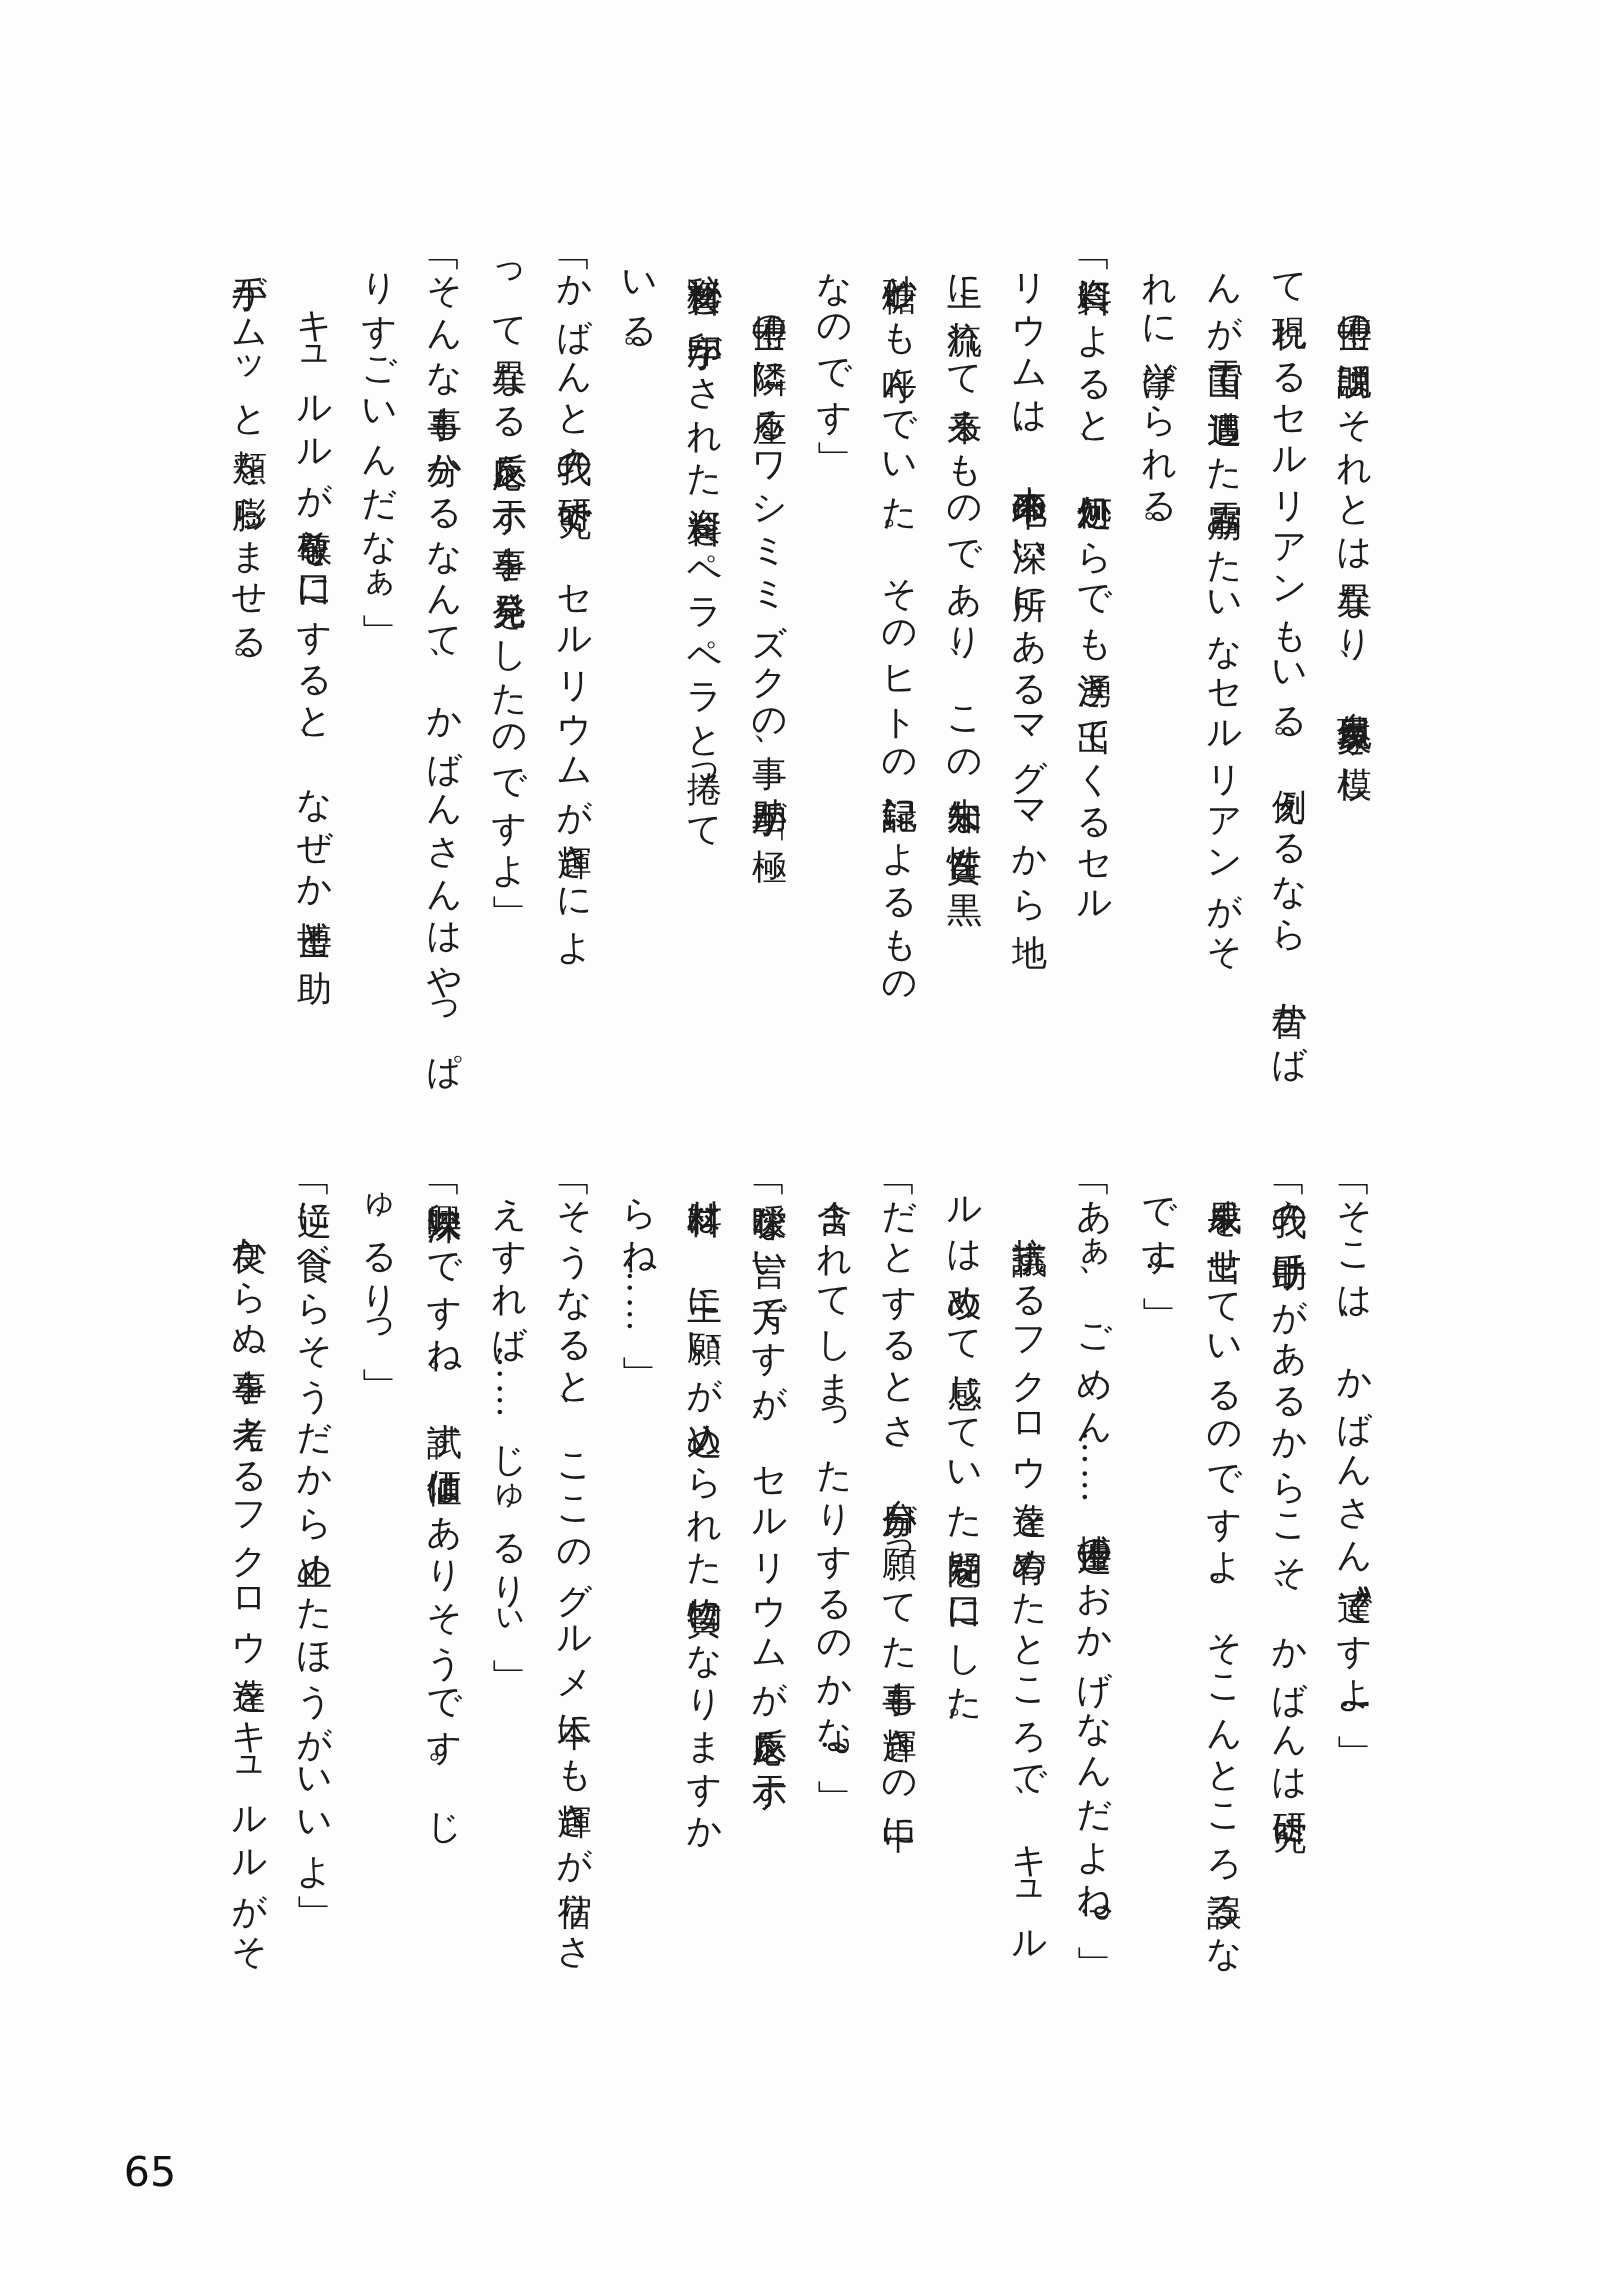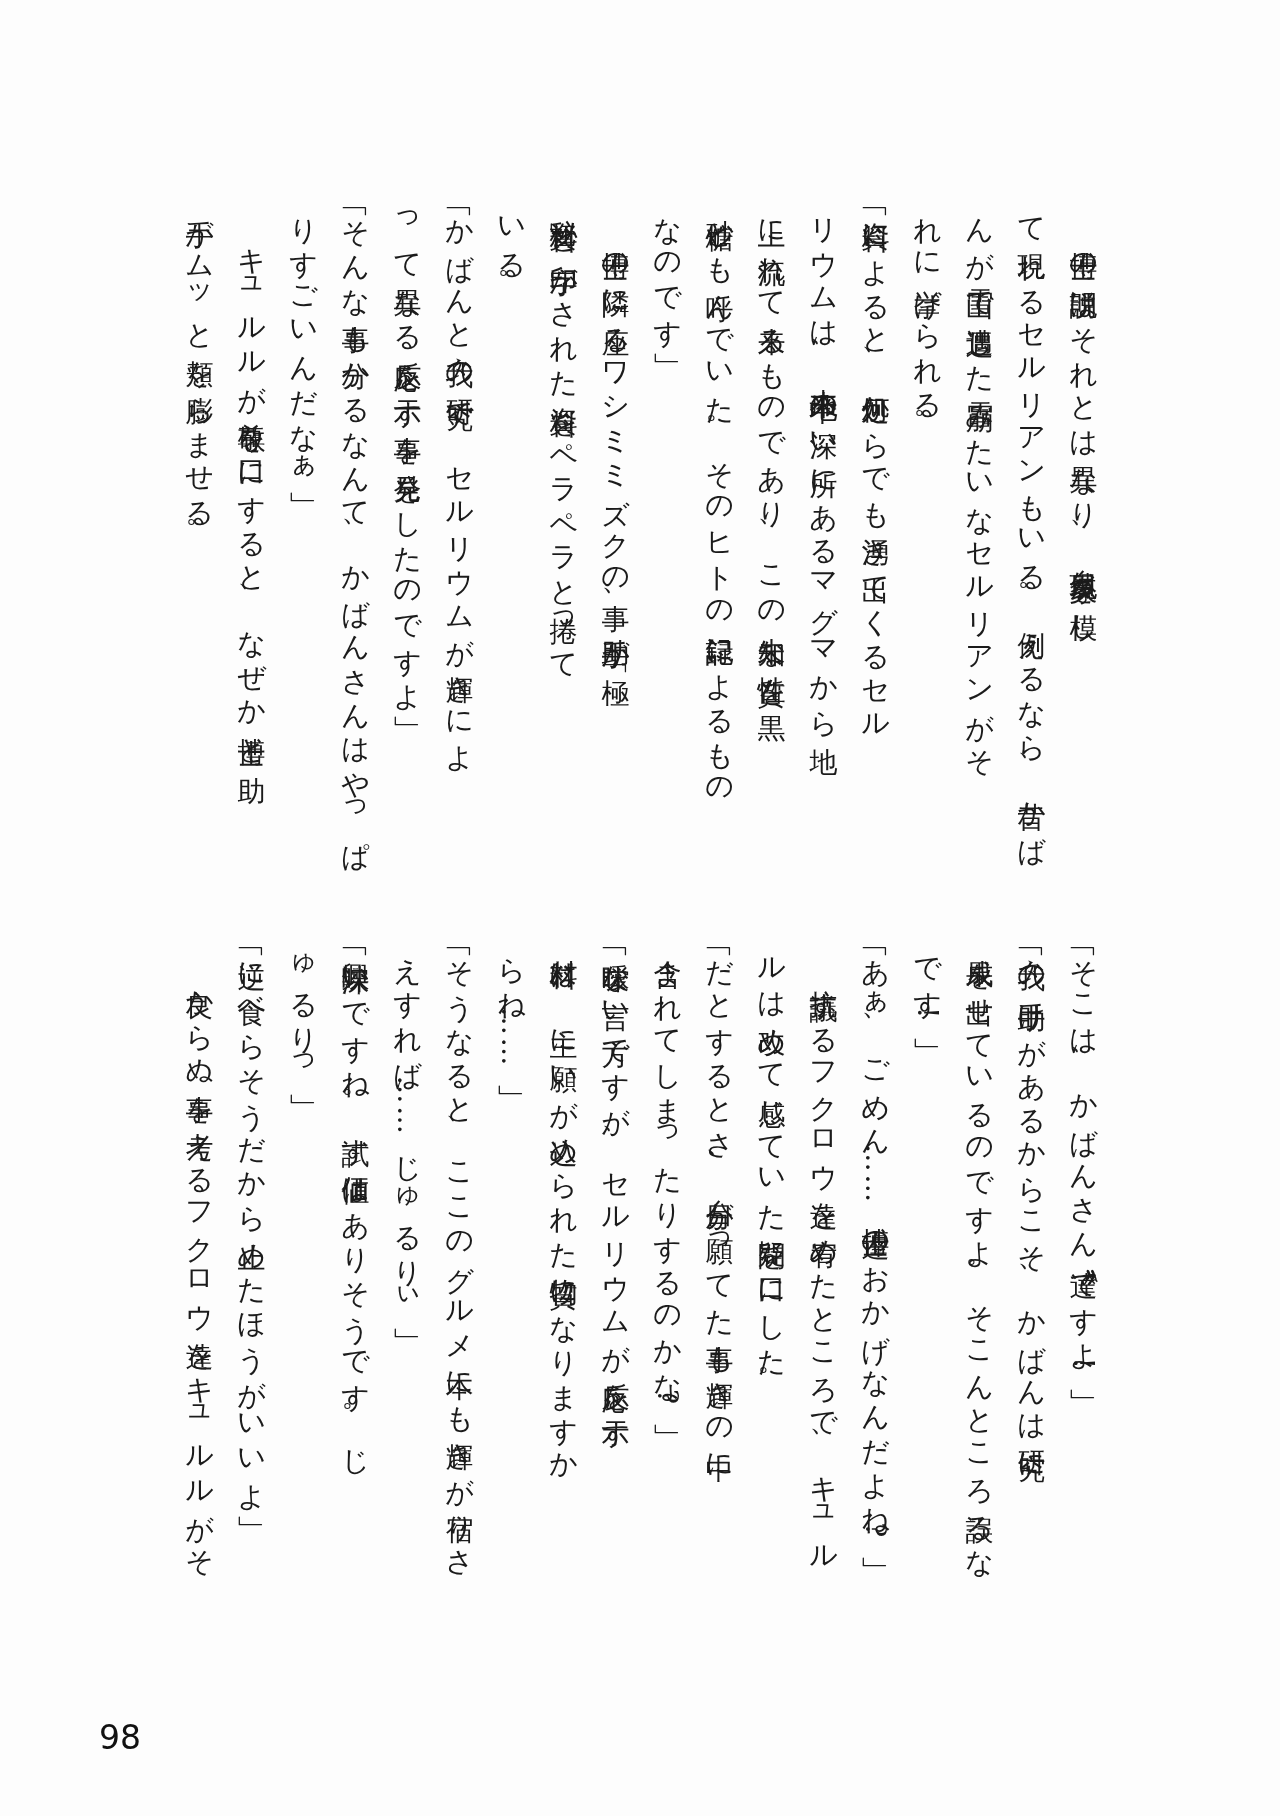--- a/index.html
+++ b/index.html
@@ -88,15 +88,15 @@
       <div class="tline">材料は、主に願いが込められた物質になりますか</div>
       <div class="tline">らね……」</div>
       <div class="tline">「そうなると、ここのグルメ本にも輝きが宿りさ</div>
       <div class="tline">えすれば……じゅるりぃ」</div>
       <div class="tline">「興味深いですね。試す価値はありそうです。じ</div>
       <div class="tline">ゅるりっ」</div>
       <div class="tline">「逆に食べらそうだから止めたほうがいいよ」</div>
       <div class="tline">　良からぬ事を考えるフクロウ達をキュルルがそ</div>
     </div>
 
-  <div class="page-number">98</div>
+  <div class="page-number">65</div>
 
 </div>
 
 </body></html>

